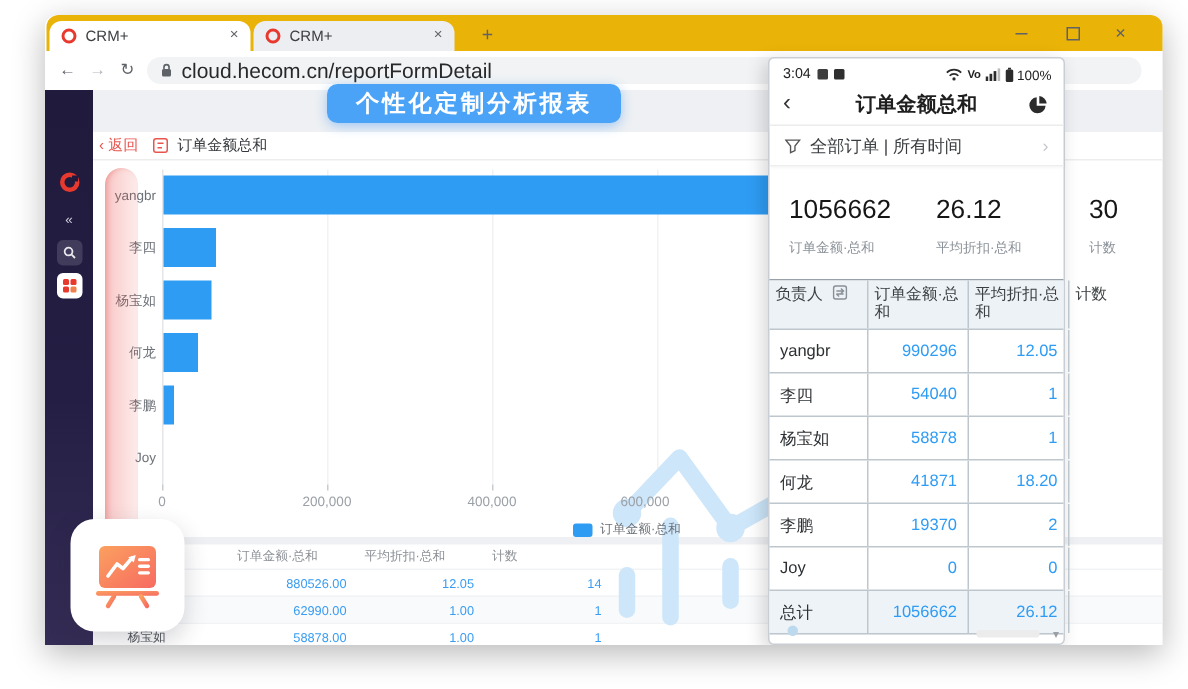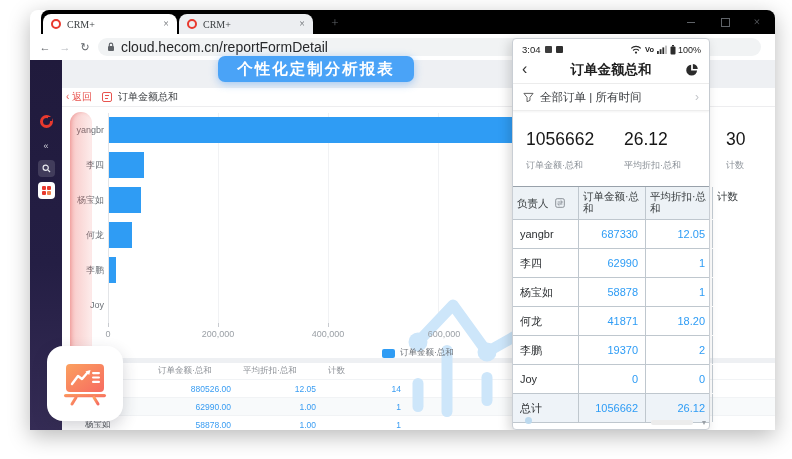--- a/index.html
+++ b/index.html
@@ -1,21 +1,21 @@
 <!DOCTYPE html>
 <html><head>
 <meta charset="utf-8">
 <style>
   html,body{margin:0;padding:0;}
   body{width:792px;height:459px;background:#ffffff;position:relative;overflow:hidden;
        font-family:"Liberation Sans","DejaVu Sans",sans-serif;}
   #win{position:absolute;left:30px;top:10px;width:745px;height:420px;background:#fff;
        border-radius:8px 8px 0 0;box-shadow:0 6px 22px rgba(0,0,0,.28);overflow:hidden;}
   
-  .tabstrip{position:absolute;left:11px;top:0;width:745px;height:24px;background:#000000;border-radius:8px 8px 0 0;font-family:Liberation Serif, serif;}
+  .tabstrip{position:absolute;left:1px;top:0;width:745px;height:24px;background:#eab308;border-radius:8px 8px 0 0;}
   .tab{position:absolute;top:4px;height:20px;width:134px;display:flex;align-items:center;gap:6px;
        padding:0 8px;box-sizing:border-box;font-size:10px;color:#3c4043;border-radius:8px 8px 0 0;}
   .tab.active{background:#fff;}
   .tab.inactive{background:#eceef1;}
   .favicon{width:10px;height:10px;border:2.5px solid #e8392e;border-radius:50%;box-sizing:border-box;flex:0 0 auto;}
   .tab .lbl{flex:1;overflow:hidden;white-space:nowrap;}
   .tab .x{color:#5f6368;font-size:10px;line-height:10px;cursor:pointer;}
   .newtab{position:absolute;left:284px;top:3px;width:20px;height:20px;text-align:center;line-height:19px;
           font-size:13px;color:#5f6368;}
   .winctl{position:absolute;top:0;height:24px;width:30px;display:flex;align-items:center;justify-content:center;color:#5f6368;}
@@ -214,21 +214,21 @@
   <div class="tickmark" style="left: 0px;"></div>
       <div class="ticklbl" style="left: 0px;">0</div>
       <div class="gridline" style="left: 110px;"></div>
       <div class="tickmark" style="left: 110px;"></div>
       <div class="ticklbl" style="left: 110px;">200,000</div>
       <div class="gridline" style="left: 220px;"></div>
       <div class="tickmark" style="left: 220px;"></div>
       <div class="ticklbl" style="left: 220px; text-align: right;">400,000</div>
       <div class="gridline" style="left: 330px;"></div>
       <div class="tickmark" style="left: 330px;"></div>
-      <div class="ticklbl" style="left: 336px;">600,000</div>
+      <div class="ticklbl" style="left: 322px;">600,000</div>
       <div class="bar" style="top: 4px; width: 484px; background: rgb(47, 156, 244);"></div>
       <div class="bar" style="top: 39px; width: 35px; background: rgb(47, 156, 244);"></div>
       <div class="bar" style="top: 74px; width: 32px; background: rgb(47, 156, 244);"></div>
       <div class="bar" style="top: 109px; width: 23px; background: rgb(47, 156, 244);"></div>
       <div class="bar" style="top: 144px; width: 7px; background: rgb(47, 156, 244);"></div>
     </div>
   <div class="legend">
     <span class="sw" style="background: rgb(47, 156, 244);"></span>
     <span class="lt">订单金额·总和</span>
   </div>
@@ -347,46 +347,46 @@
           <div class="v">26.12</div>
           <div class="l">平均折扣·总和</div>
         </div>
         <div class="p-sum s3">
           <div class="v">30</div>
           <div class="l">计数</div>
         </div>
       </div>
     <div class="p-table">
         <div class="p-row hdr" style="height: 32px;">
-          <div style="align-items: center;">
+          <div style="align-items: flex-start;">
             <span>负责人</span>
             <svg width="10" height="10" viewBox="0 0 10 10" style="margin-left: 6px;">
               <rect x="0.7" y="0.7" width="8.6" height="8.6" rx="1.5" fill="none" stroke="#8a9097" stroke-width="1"></rect>
               <path d="M2.6 4h4.8M5.6 2.3L7.4 4 5.6 5.7M7.4 6h-4.8M4.4 7.7L2.6 6" fill="none" stroke="#8a9097" stroke-width="0.9"></path>
             </svg>
           </div>
           <div>
             <span>订单金额·总和</span>
           </div>
           <div>
             <span>平均折扣·总和</span>
           </div>
           <div>
             <span>计数</span>
           </div>
         </div>
         <div class="p-row" style="height: 28px;">
           <div class="nm">yangbr</div>
-          <div class="num">687330</div>
+          <div class="num">990296</div>
           <div class="num">12.05</div>
           <div class="num"></div>
         </div>
         <div class="p-row" style="height: 28px;">
           <div class="nm">李四</div>
-          <div class="num">62990</div>
+          <div class="num">54040</div>
           <div class="num">1</div>
           <div class="num"></div>
         </div>
         <div class="p-row" style="height: 28px;">
           <div class="nm">杨宝如</div>
           <div class="num">58878</div>
           <div class="num">1</div>
           <div class="num"></div>
         </div>
         <div class="p-row" style="height: 28px;">

